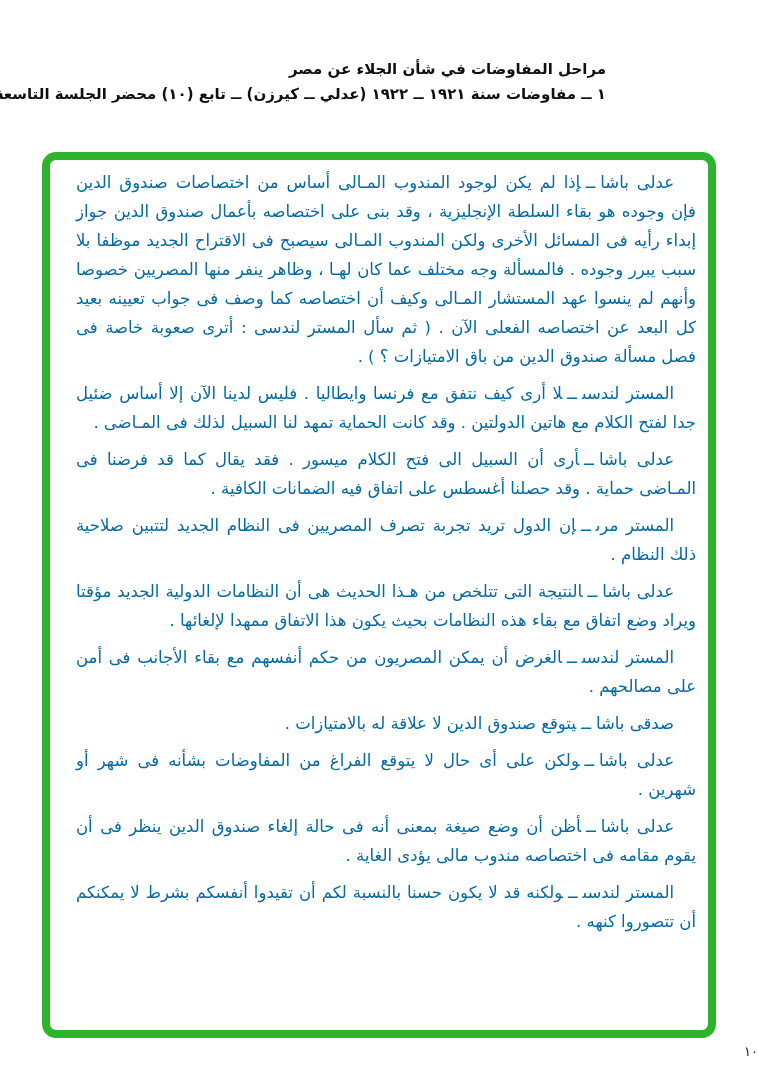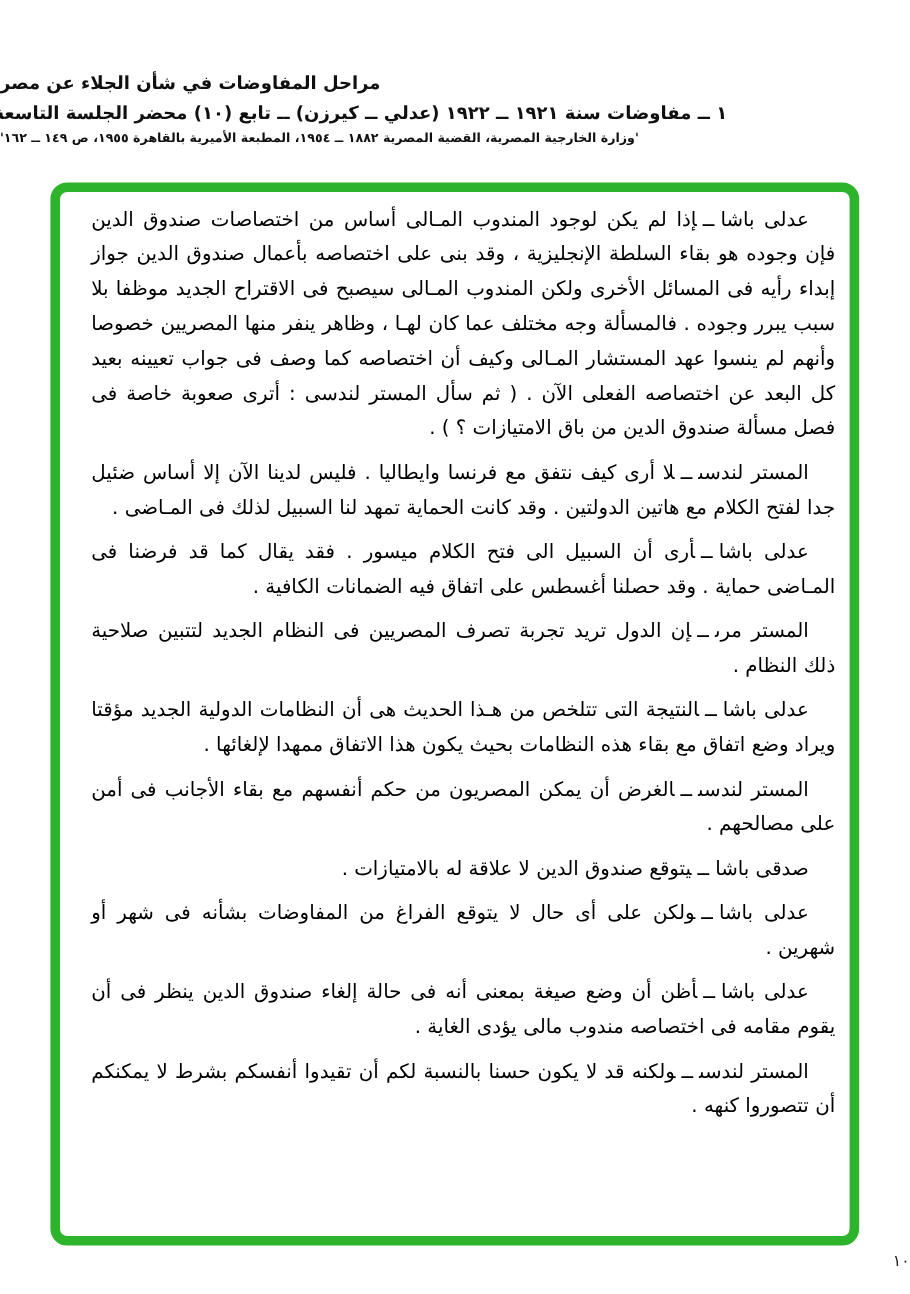--- a/index.html
+++ b/index.html
@@ -14,21 +14,21 @@
     height: 1078px;
     background: #ffffff;
     overflow: hidden;
     color: #161616;
   }
   .header {
     position: absolute;
     top: 60px;
     left: 0;
     width: 606px;
-    text-align: left;
+    text-align: right;
     direction: rtl;
     color: #101010;
   }
   .header .title {
     font-size: 15px;
     font-weight: bold;
     letter-spacing: 0;
     margin: 0 0 7px 0;
   }
   .header .subtitle {
@@ -55,21 +55,21 @@
   }
   .content {
     position: absolute;
     top: 8px;
     right: 12px;
     left: 26px;
     direction: rtl;
     text-align: justify;
     font-size: 16.5px;
     line-height: 29px;
-    color: #000000;
+    color: #0369a1;
   }
   .para {
     margin: 0 0 8px 0;
     text-indent: 22px;
   }
   .para .dash {
     margin: 0 5px;
   }
   .page-number {
     position: absolute;
@@ -82,21 +82,20 @@
   }
 </style>
 </head>
 <body>
 
 <div class="page">
 
   <div class="header">
     <p class="title">مراحل المفاوضات في شأن الجلاء عن مصر</p>
     <p class="subtitle">١ ــ مفاوضات سنة ١٩٢١ ــ ١٩٢٢ (عدلي ــ كيرزن) ــ تابع (١٠) محضر الجلسة التاسعة في ١٧ أغسطس ١٩٢١</p>
-    <p class="source">'وزارة الخارجية المصرية، القضية المصرية ١٨٨٢ ــ ١٩٥٤، المطبعة الأميرية بالقاهرة ١٩٥٥، ص ١٤٩ ــ ١٦٢'</p>
   </div>
 
   <div class="frame">
     <div class="content">
 
       <p class="para"><span>عدلى باشا</span><span class="dash">ــ</span><span>إذا لم يكن لوجود المندوب المـالى أساس من اختصاصات صندوق الدين فإن وجوده هو بقاء السلطة الإنجليزية ، وقد بنى على اختصاصه بأعمال صندوق الدين جواز إبداء رأيه فى المسائل الأخرى ولكن المندوب المـالى سيصبح فى الاقتراح الجديد موظفا بلا سبب يبرر وجوده . فالمسألة وجه مختلف عما كان لهـا ، وظاهر ينفر منها المصريين خصوصا وأنهم لم ينسوا عهد المستشار المـالى وكيف أن اختصاصه كما وصف فى جواب تعيينه بعيد كل البعد عن اختصاصه الفعلى الآن . ( ثم سأل المستر لندسى : أترى صعوبة خاصة فى فصل مسألة صندوق الدين من باق الامتيازات ؟ ) .</span></p>
 
       <p class="para"><span>المستر لندسى</span><span class="dash">ــ</span><span>لا أرى كيف نتفق مع فرنسا وايطاليا . فليس لدينا الآن إلا أساس ضئيل جدا لفتح الكلام مع هاتين الدولتين . وقد كانت الحماية تمهد لنا السبيل لذلك فى المـاضى .</span></p>
 
       <p class="para"><span>عدلى باشا</span><span class="dash">ــ</span><span>أرى أن السبيل الى فتح الكلام ميسور . فقد يقال كما قد فرضنا فى المـاضى حماية . وقد حصلنا أغسطس على اتفاق فيه الضمانات الكافية .</span></p>

